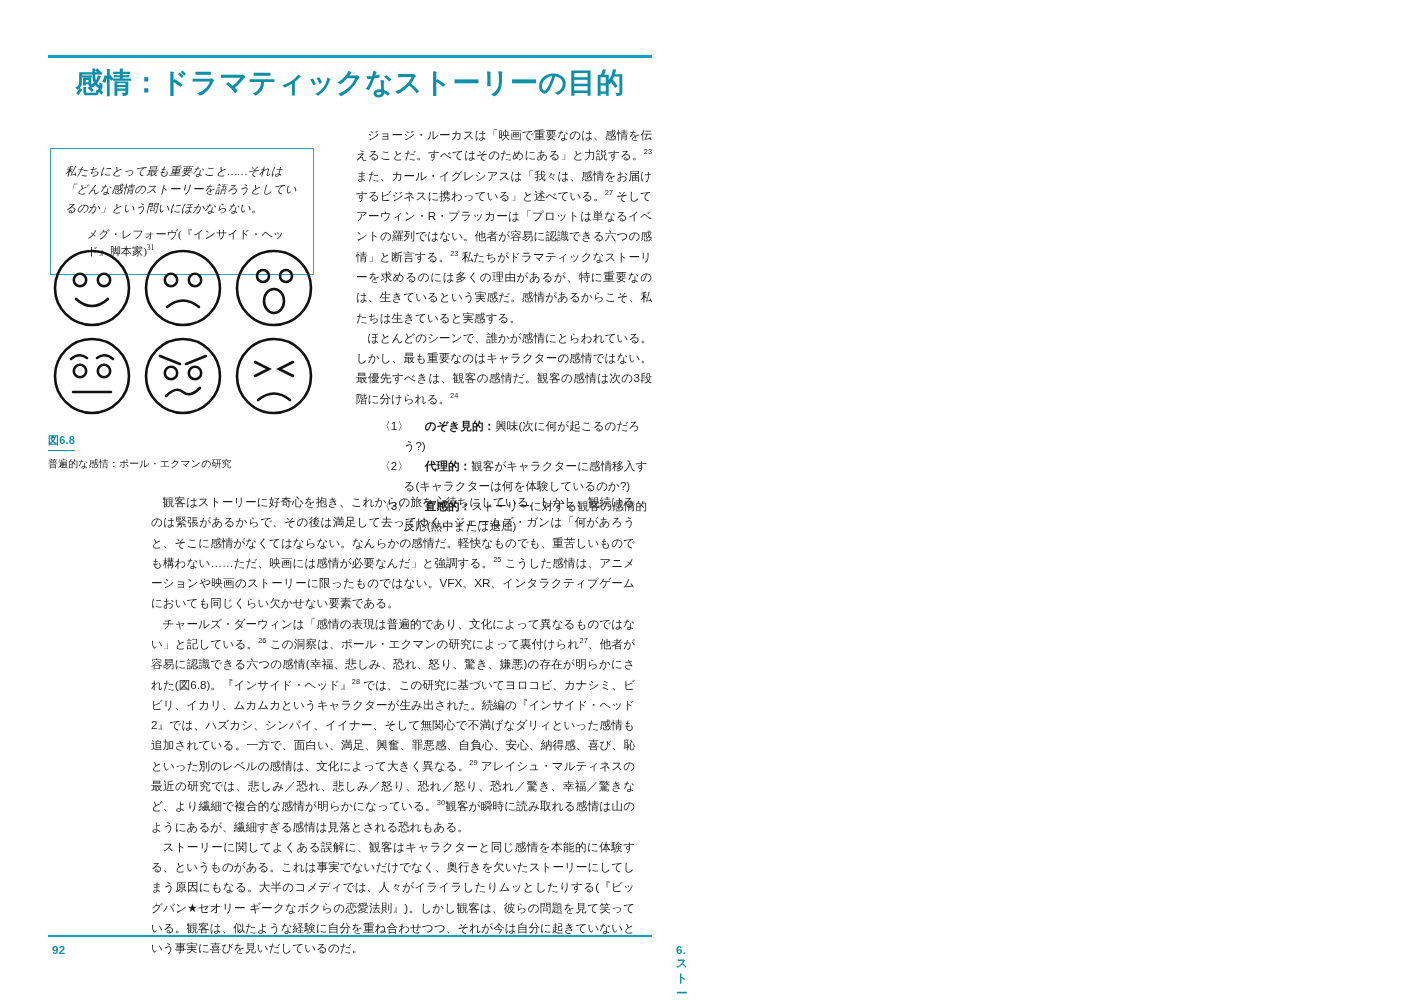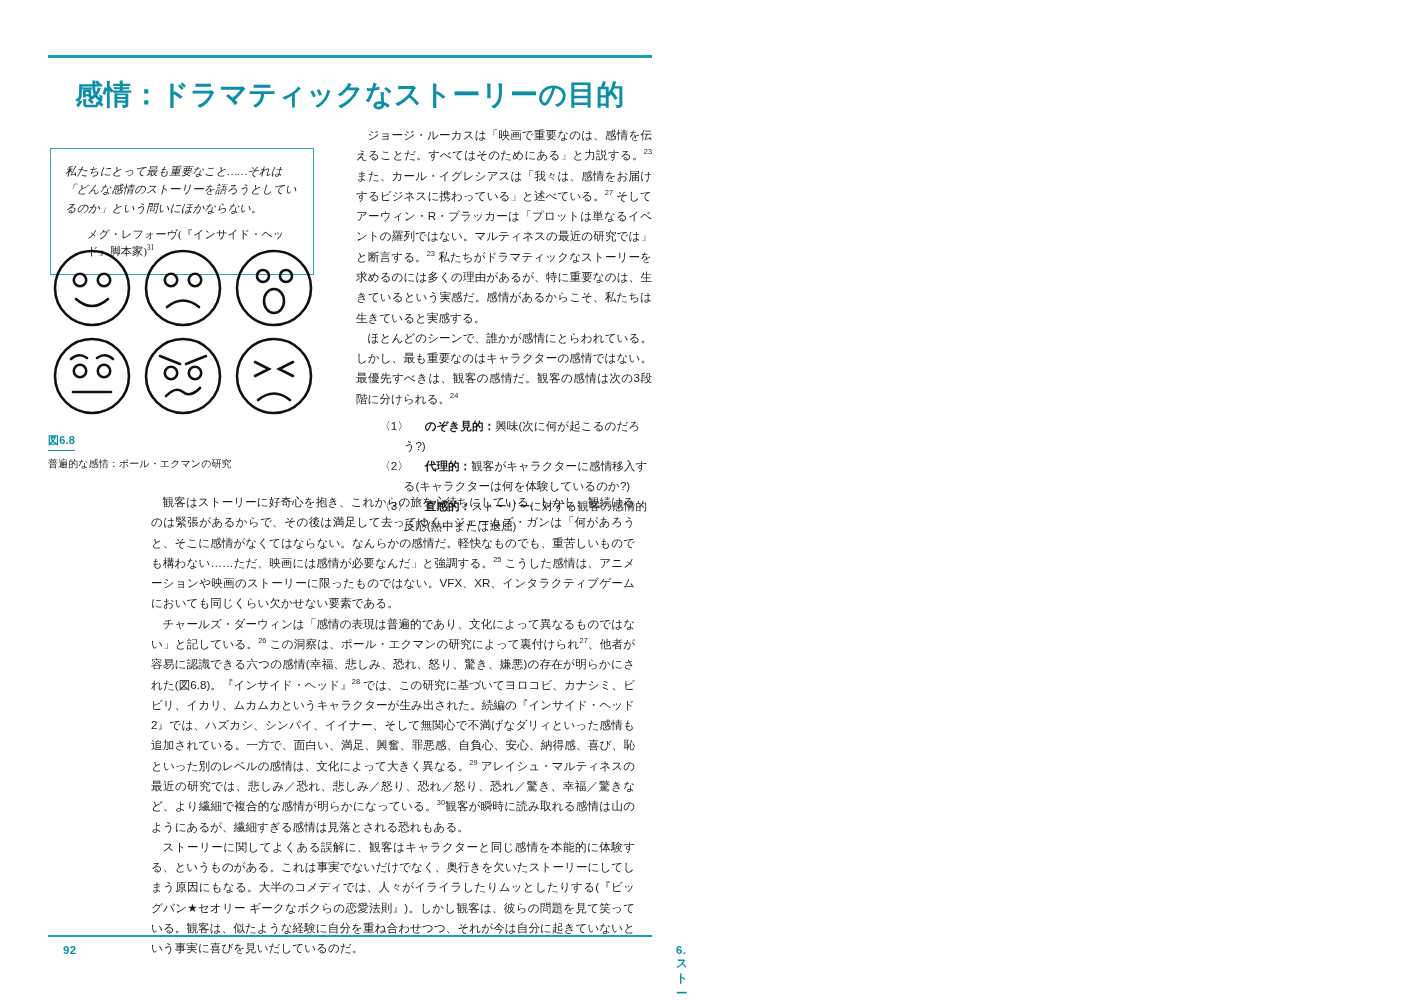--- a/index.html
+++ b/index.html
@@ -19,26 +19,26 @@
 
   .rule-top{position:absolute;height:3px;background:#17a0bb;}
   .rule-bot{position:absolute;height:2px;background:#17a0bb;}
 
   
   .lp-rule-top{left:48px;top:55px;width:604px;}
   .lp-rule-bot{left:48px;top:935px;width:604px;}
 
   
   .foot{position:absolute;top:944px;font-size:11.5px;color:#0f8fa8;font-weight:bold;letter-spacing:.3px;}
-  .foot-folio-left{left:63px;}
+  .foot-folio-left{left:52px;}
   .foot-title-left{left:652px;transform:translateX(-100%);margin-left:40px;}
 
   
   .chapter-title{
-    position:absolute;left:48px;top:78px;width:604px;
+    position:absolute;left:48px;top:66px;width:604px;
     text-align:center;
     font-size:28px;font-weight:bold;color:#0d8fa8;
     letter-spacing:.5px;
     line-height:1.2;
   }
 
   
   .quote-box{
     position:absolute;left:50px;top:124px;width:264px;
     border:1px solid #2aa3bb;
@@ -170,21 +170,21 @@
         </g>
       </svg>
     </div>
 
     <div class="fig-cap fig68">
       <span class="fig-label">図6.8</span>
       <div class="fig-body">普遍的な感情：ポール・エクマンの研究</div>
     </div>
 
     <div class="col-r92">
-      <p class="body"><span>ジョージ・ルーカスは「映画で重要なのは、感情を伝えることだ。すべてはそのためにある」と力説する。</span><span class="sup">23</span><span> また、カール・イグレシアスは「我々は、感情をお届けするビジネスに携わっている」と述べている。</span><span class="sup">27</span><span> そしてアーウィン・R・ブラッカーは「プロットは単なるイベントの羅列ではない。マルティネスの最近の研究では」と断言する。</span><span class="sup">23</span><span> 私たちがドラマティックなストーリーを求めるのには多くの理由があるが、特に重要なのは、生きているという実感だ。感情があるからこそ、私たちは生きていると実感する。</span></p>
+      <p class="body"><span>ジョージ・ルーカスは「映画で重要なのは、感情を伝えることだ。すべてはそのためにある」と力説する。</span><span class="sup">23</span><span> また、カール・イグレシアスは「我々は、感情をお届けするビジネスに携わっている」と述べている。</span><span class="sup">27</span><span> そしてアーウィン・R・ブラッカーは「プロットは単なるイベントの羅列ではない。他者が容易に認識できる六つの感情」と断言する。</span><span class="sup">23</span><span> 私たちがドラマティックなストーリーを求めるのには多くの理由があるが、特に重要なのは、生きているという実感だ。感情があるからこそ、私たちは生きていると実感する。</span></p>
 
       <p class="body"><span>ほとんどのシーンで、誰かが感情にとらわれている。しかし、最も重要なのはキャラクターの感情ではない。最優先すべきは、観客の感情だ。観客の感情は次の3段階に分けられる。</span><span class="sup">24</span></p>
 
       <ul class="numlist">
         <li><span>〈1〉</span><b>のぞき見的：</b><span>興味(次に何が起こるのだろう?)</span></li>
         <li><span>〈2〉</span><b>代理的：</b><span>観客がキャラクターに感情移入する(キャラクターは何を体験しているのか?)</span></li>
         <li><span>〈3〉</span><b>直感的：</b><span>ストーリーに対する観客の感情的反応(熱中または退屈)</span></li>
       </ul>
     </div>
 

